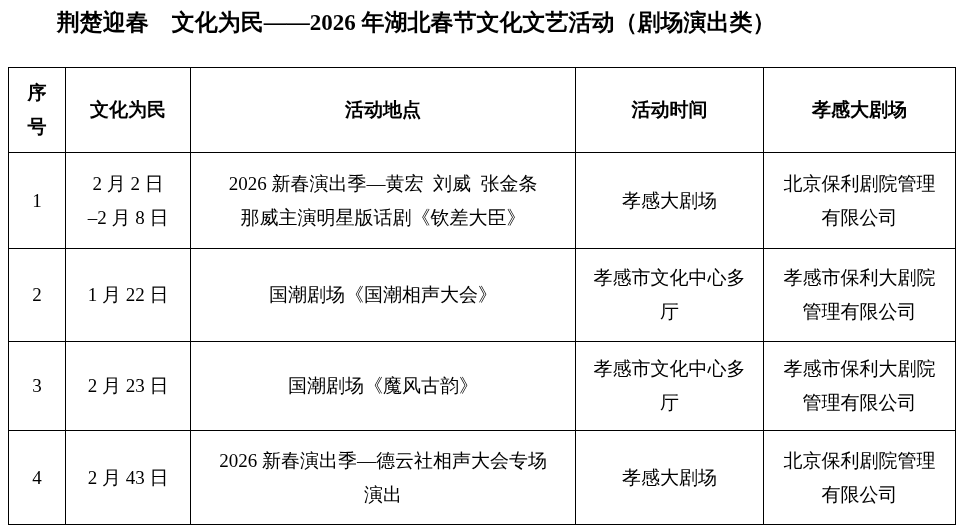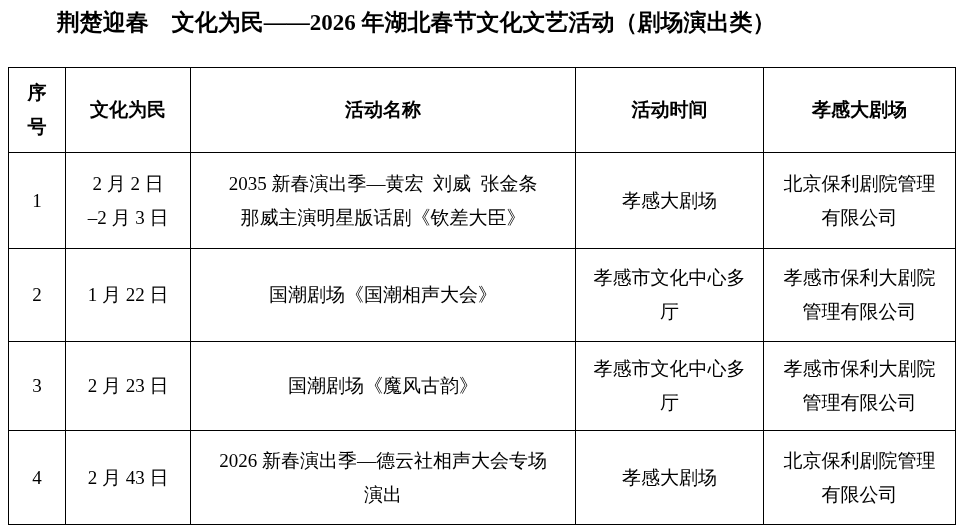--- a/index.html
+++ b/index.html
@@ -65,31 +65,31 @@
       <col style="width:125px">
       <col style="width:385px">
       <col style="width:188px">
       <col style="width:192px">
     </colgroup>
     <thead>
       <tr class="h-header">
         <th>序
 号</th>
         <th>文化为民</th>
-        <th>活动名称</th>
+        <th>活动地点</th>
         <th>活动时间</th>
         <th>孝感大剧场</th>
       </tr>
     </thead>
     <tbody>
       <tr class="h-r1">
         <td>1</td>
         <td>2 月 2 日
-–2 月 3 日</td>
-        <td>2035 新春演出季—黄宏  刘威  张金条
+–2 月 8 日</td>
+        <td>2026 新春演出季—黄宏  刘威  张金条
 那威主演明星版话剧《钦差大臣》</td>
         <td>孝感大剧场</td>
         <td>北京保利剧院管理
 有限公司</td>
       </tr>
       <tr class="h-r2">
         <td>2</td>
         <td>1 月 22 日</td>
         <td>国潮剧场《国潮相声大会》</td>
         <td>孝感市文化中心多

